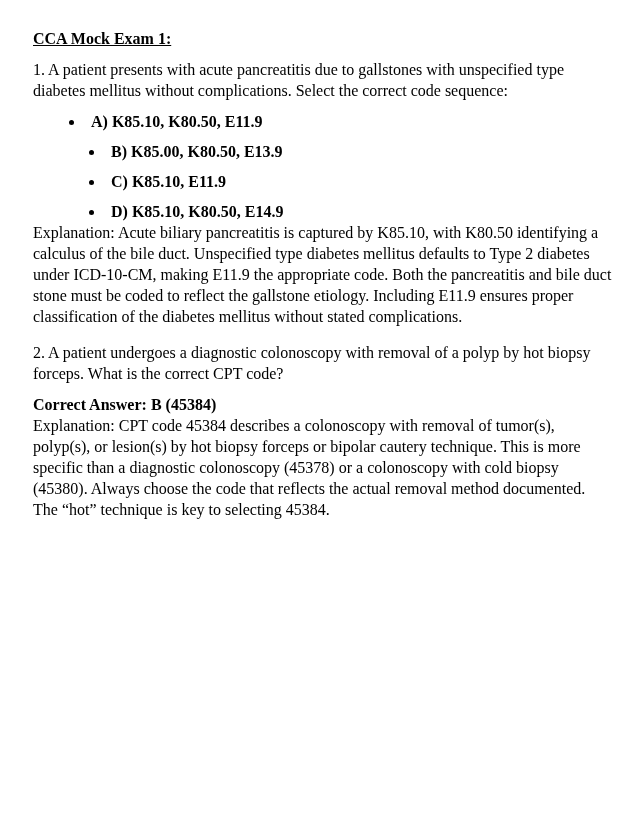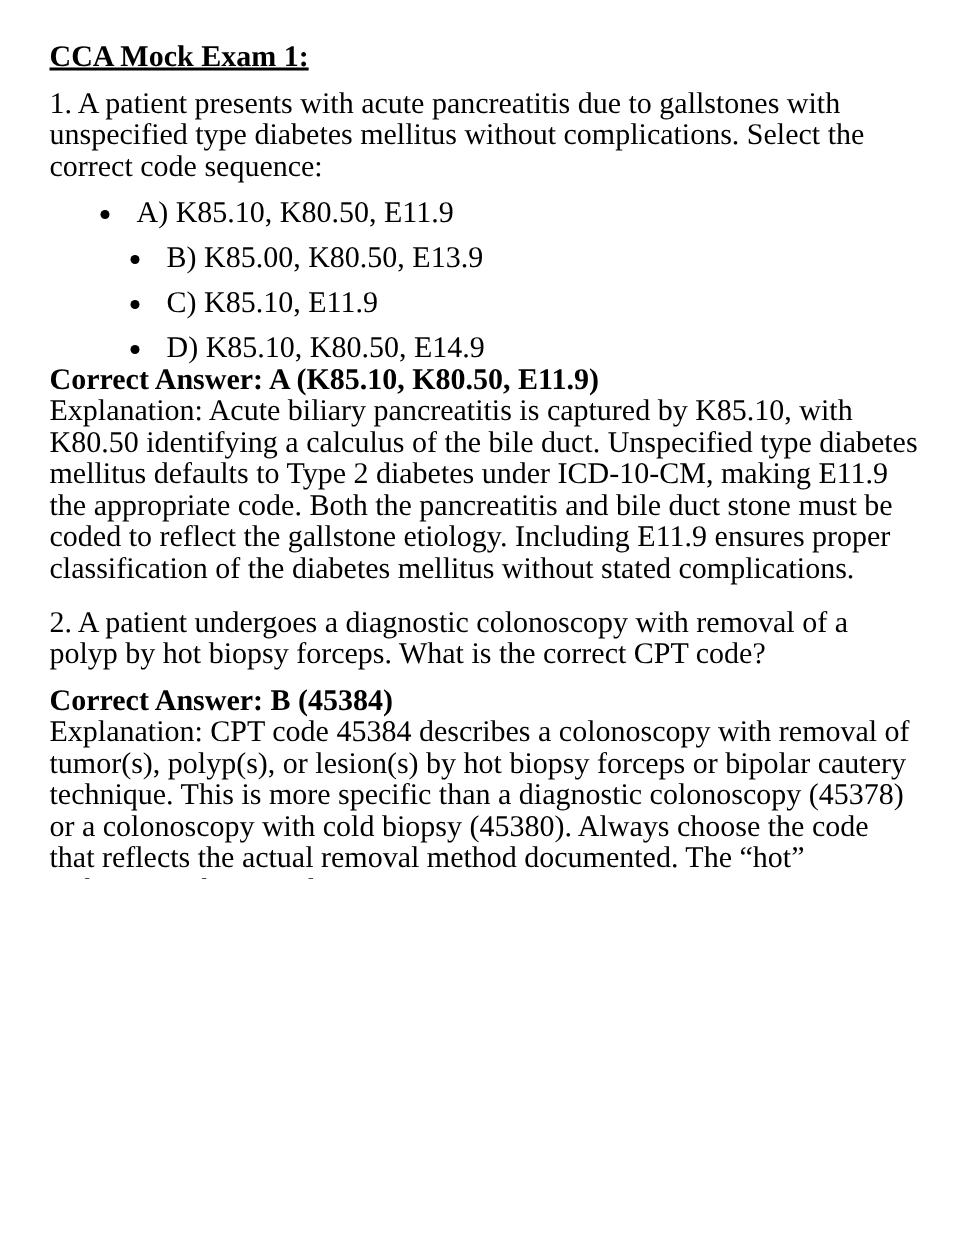--- a/index.html
+++ b/index.html
@@ -5,41 +5,41 @@
   * { box-sizing: border-box; }
   html, body { margin: 0; padding: 0; background: #ffffff; }
   .page {
     width: 643px;
     height: 586px;
     padding: 28px 30px 0 33px;
     overflow: hidden;
     background: #ffffff;
     color: #000000;
     font-family: "Liberation Serif", "DejaVu Serif", serif;
-    font-size: 20px;
+    font-size: 16px;
     line-height: 21px;
   }
   p { margin: 0 0 10px 0; }
   .doc-title {
     font-weight: bold;
     text-decoration: underline;
     margin-bottom: 10px;
   }
   .question-text {
     font-weight: normal;
     line-height: 21px;
     margin-bottom: 10px;
   }
   ul.options {
     margin: 0;
     padding-left: 52px;
     list-style-type: disc;
   }
   ul.options li {
-    font-weight: normal;
+    font-weight: bold;
     margin: 0;
     padding-left: 6px;
   }
   ul.options li + li { margin-top: 9px; margin-left: 20px; }
   .answer-block {
     margin: 0 0 15px 0;
   }
   .correct-answer {
     display: block;
     font-weight: bold;
@@ -56,21 +56,20 @@
 
   <section>
     <p class="question-text">1. A patient presents with acute pancreatitis due to gallstones with unspecified type diabetes mellitus without complications. Select the correct code sequence:</p>
     <ul class="options">
       <li>A) K85.10, K80.50, E11.9</li>
       <li>B) K85.00, K80.50, E13.9</li>
       <li>C) K85.10, E11.9</li>
       <li>D) K85.10, K80.50, E14.9</li>
     </ul>
     <p class="answer-block">
-      <span class="correct-answer">Correct Answer: A (K85.10, K80.50, E11.9)</span>
       <span class="explanation-label">Explanation:</span>
       <span class="explanation-text">Acute biliary pancreatitis is captured by K85.10, with K80.50 identifying a calculus of the bile duct. Unspecified type diabetes mellitus defaults to Type 2 diabetes under ICD-10-CM, making E11.9 the appropriate code. Both the pancreatitis and bile duct stone must be coded to reflect the gallstone etiology. Including E11.9 ensures proper classification of the diabetes mellitus without stated complications.</span>
     </p>
   </section>
 
   <section>
     <p class="question-text">2. A patient undergoes a diagnostic colonoscopy with removal of a polyp by hot biopsy forceps. What is the correct CPT code?</p>
     <p class="answer-block">
       <span class="correct-answer">Correct Answer: B (45384)</span>
       <span class="explanation-label">Explanation:</span>

